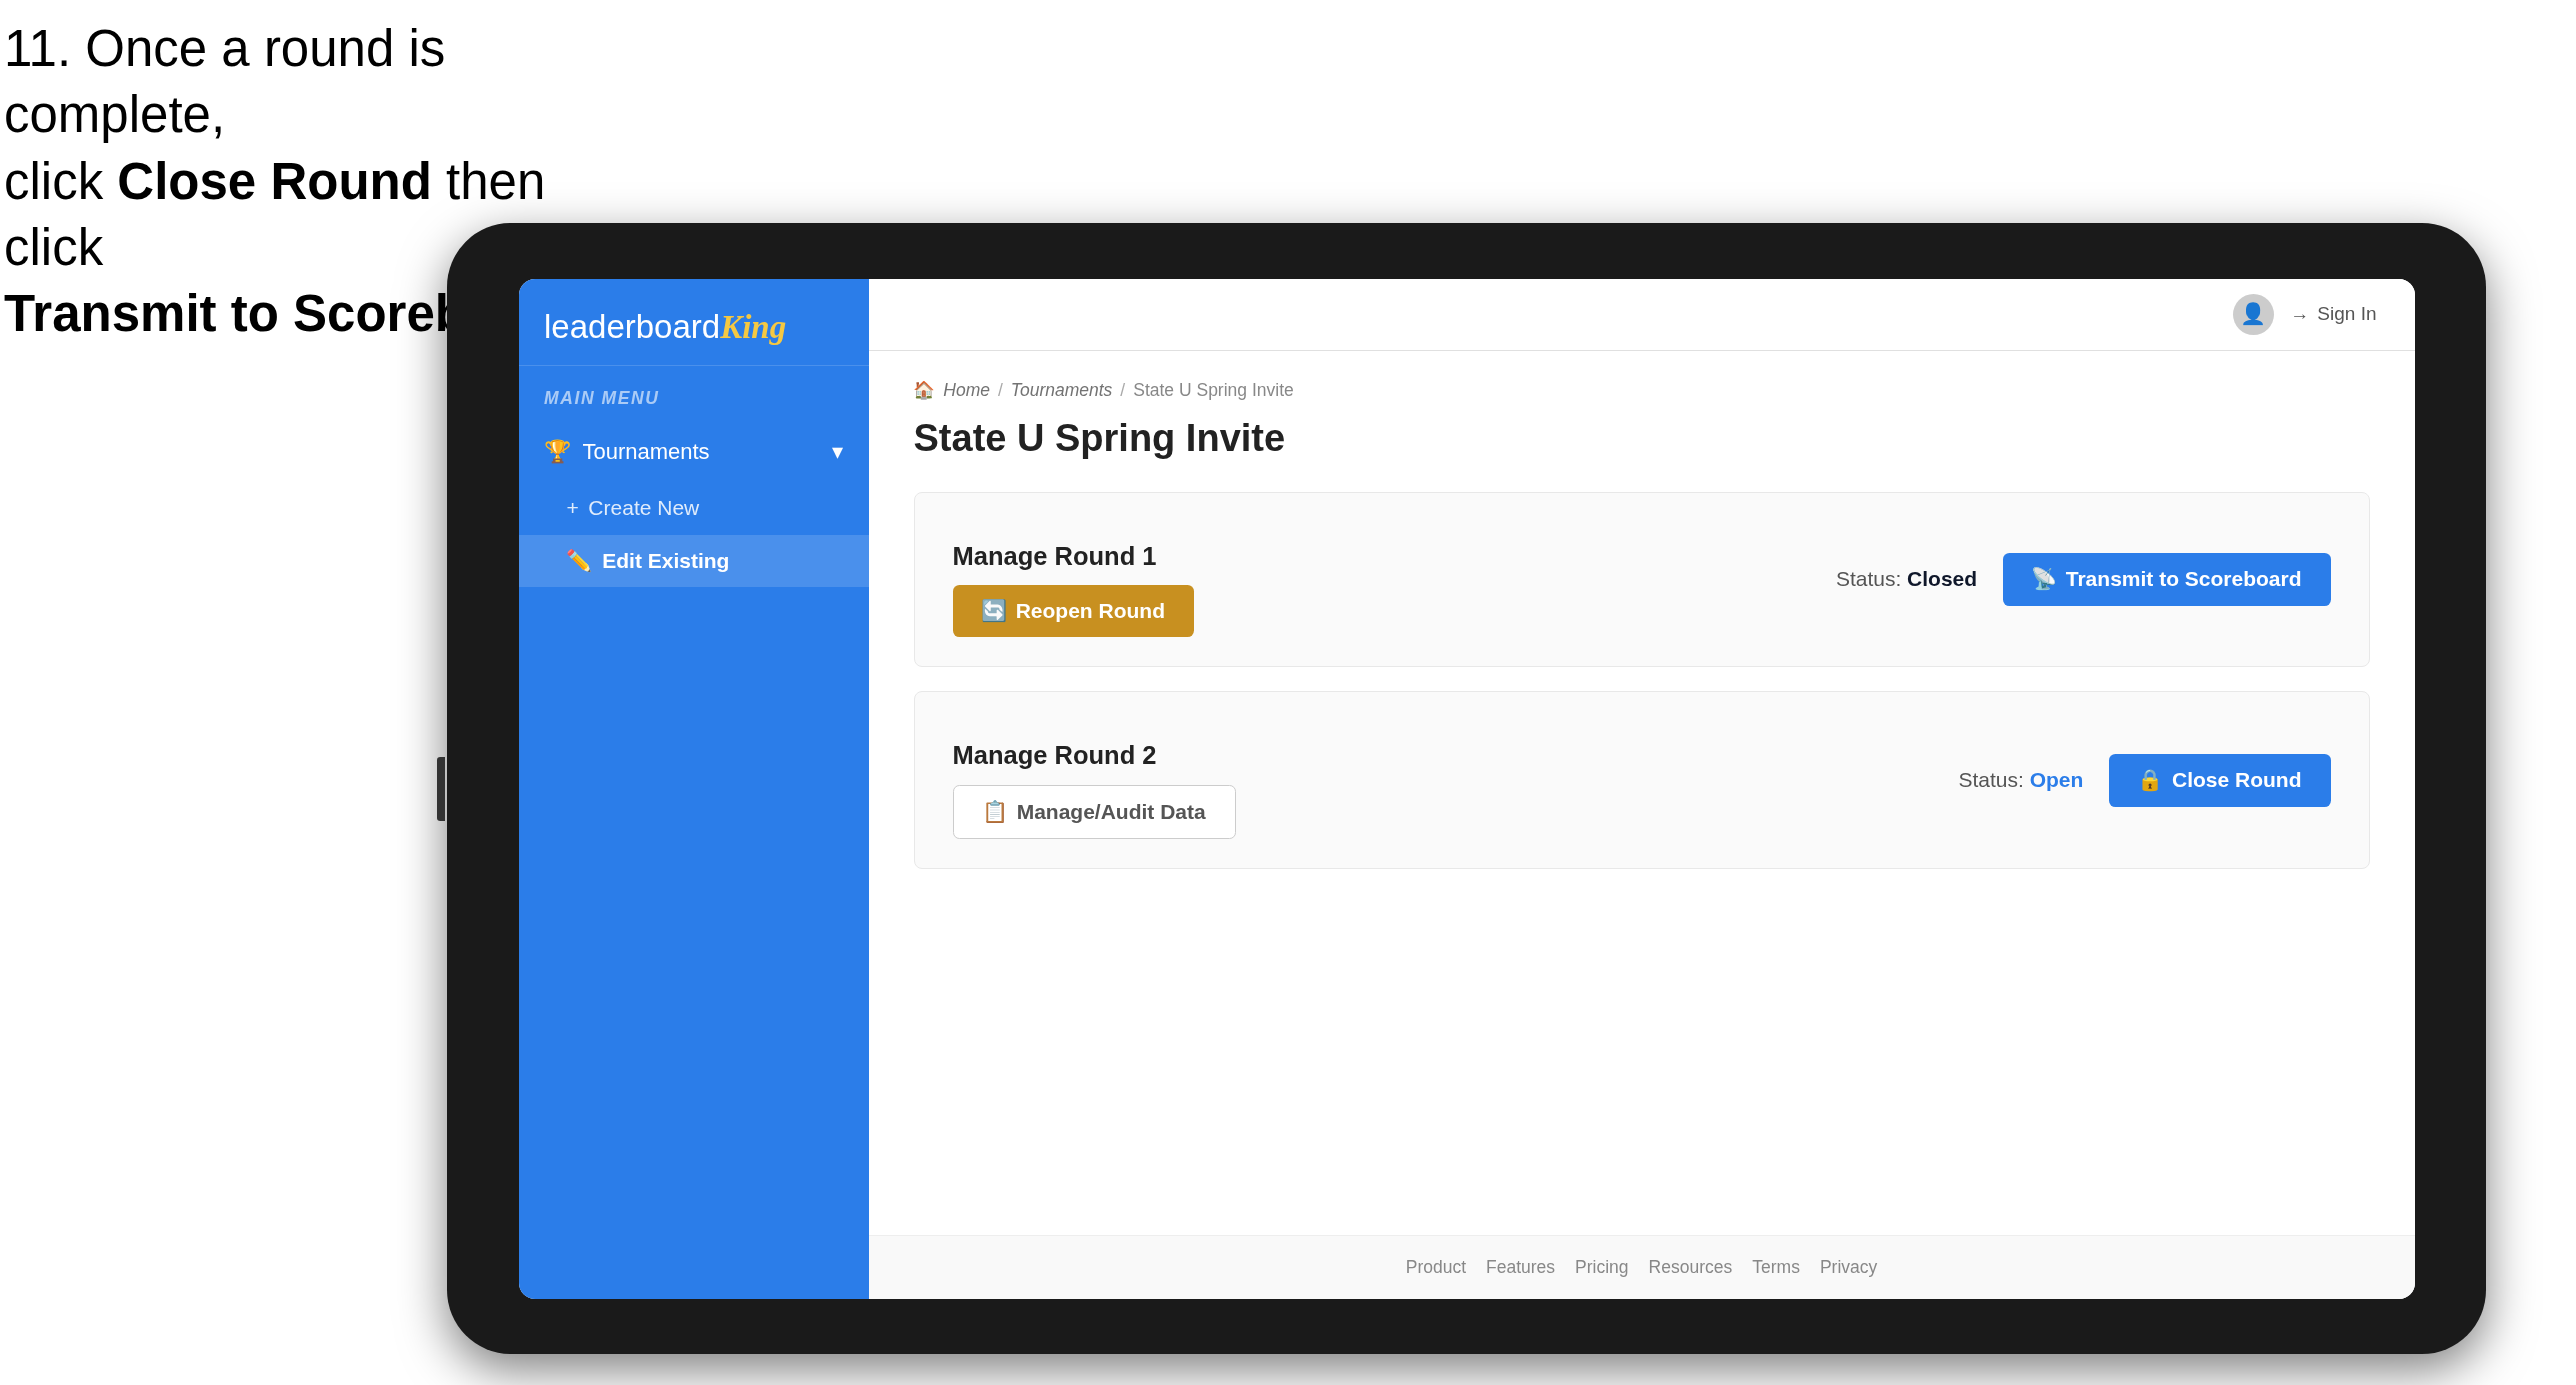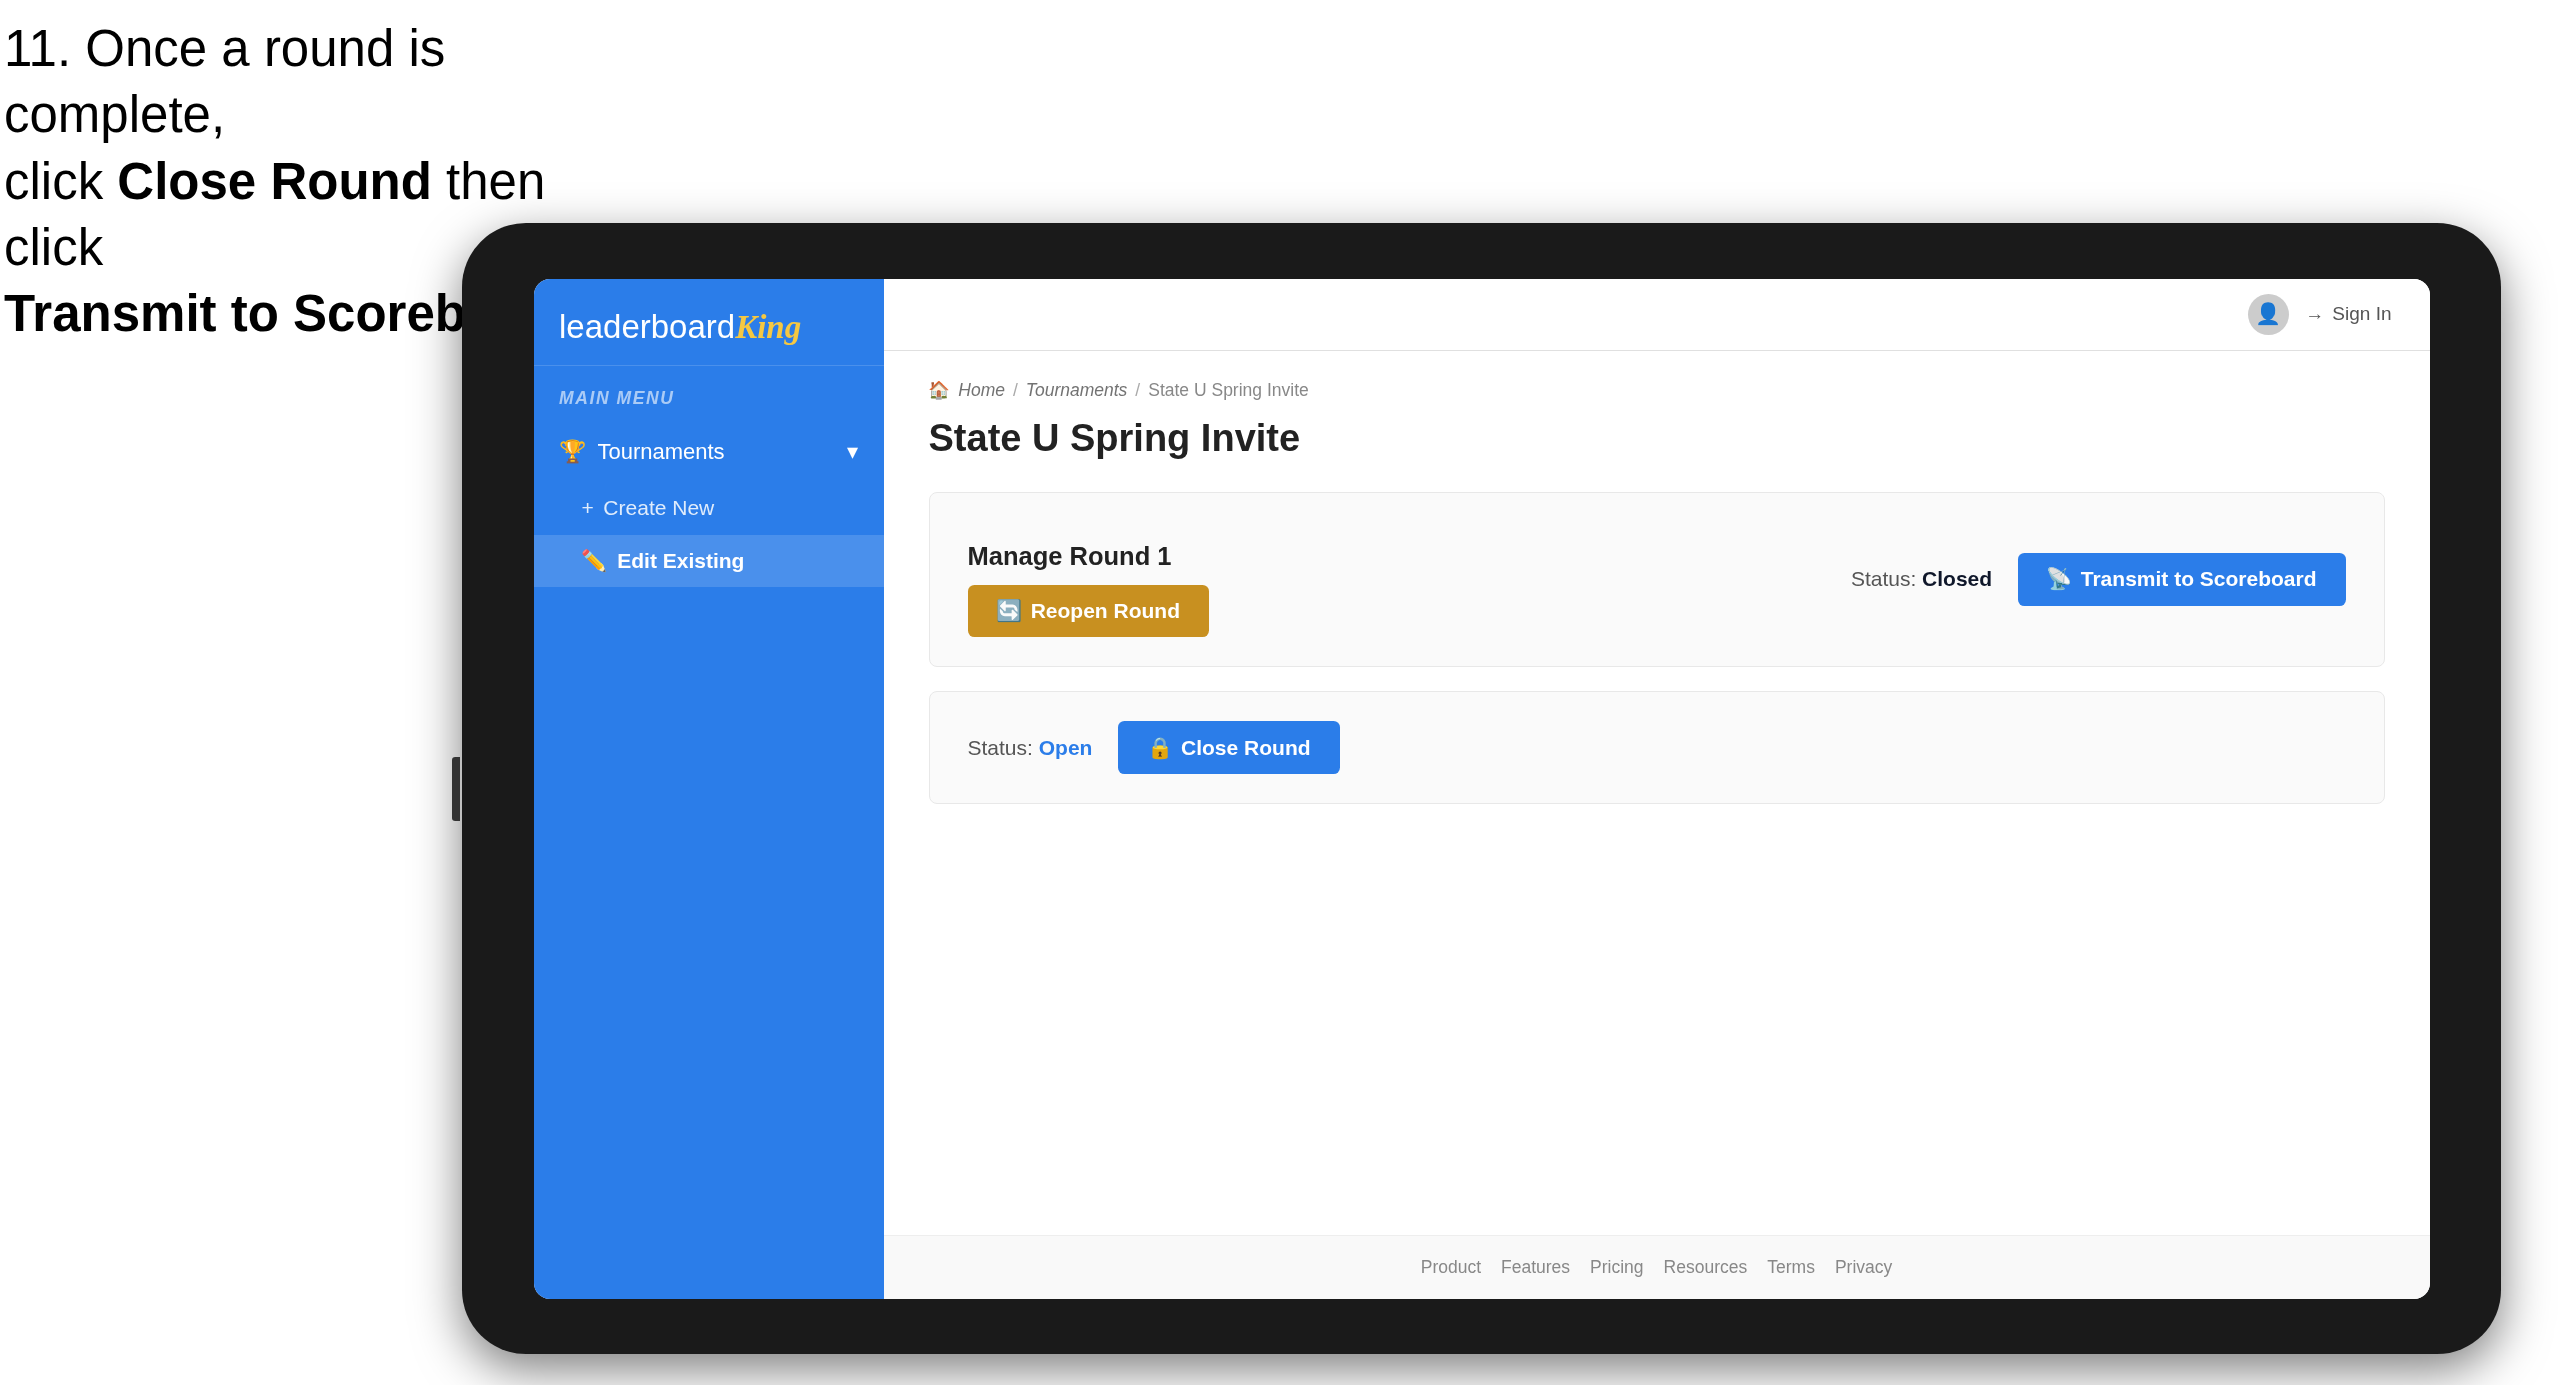--- a/index.html
+++ b/index.html
@@ -33,21 +33,21 @@
       left: 0;
       width: 2576px;
       height: 1386px;
       pointer-events: none;
     }
 
     
     .tablet-shell {
       position: absolute;
       top: 223px;
-      left: 462px;
+      left: 447px;
       width: 2039px;
       height: 1131px;
       background: #1a1a1a;
       border-radius: 64px;
       box-shadow: 0 16px 48px rgba(0,0,0,0.5);
       display: flex;
       align-items: center;
       justify-content: center;
     }
 
@@ -404,20 +404,27 @@
                 <span class="status-val status-closed">Closed</span>
               </div>
               <button class="btn btn-blue">
                 <span>📡</span>
                 <span>Transmit to Scoreboard</span>
               </button>
             </div>
           </div>
 
           <div class="round-section">
+            <div class="round-left">
+              <div class="round-title">Manage Round 2</div>
+              <button class="btn btn-outline">
+                <span>📋</span>
+                <span>Manage/Audit Data</span>
+              </button>
+            </div>
             <div class="round-right">
               <div class="status-text">
                 <span>Status:</span>
                 <span class="status-val status-open">Open</span>
               </div>
               <button class="btn btn-blue">
                 <span>🔒</span>
                 <span>Close Round</span>
               </button>
             </div>

